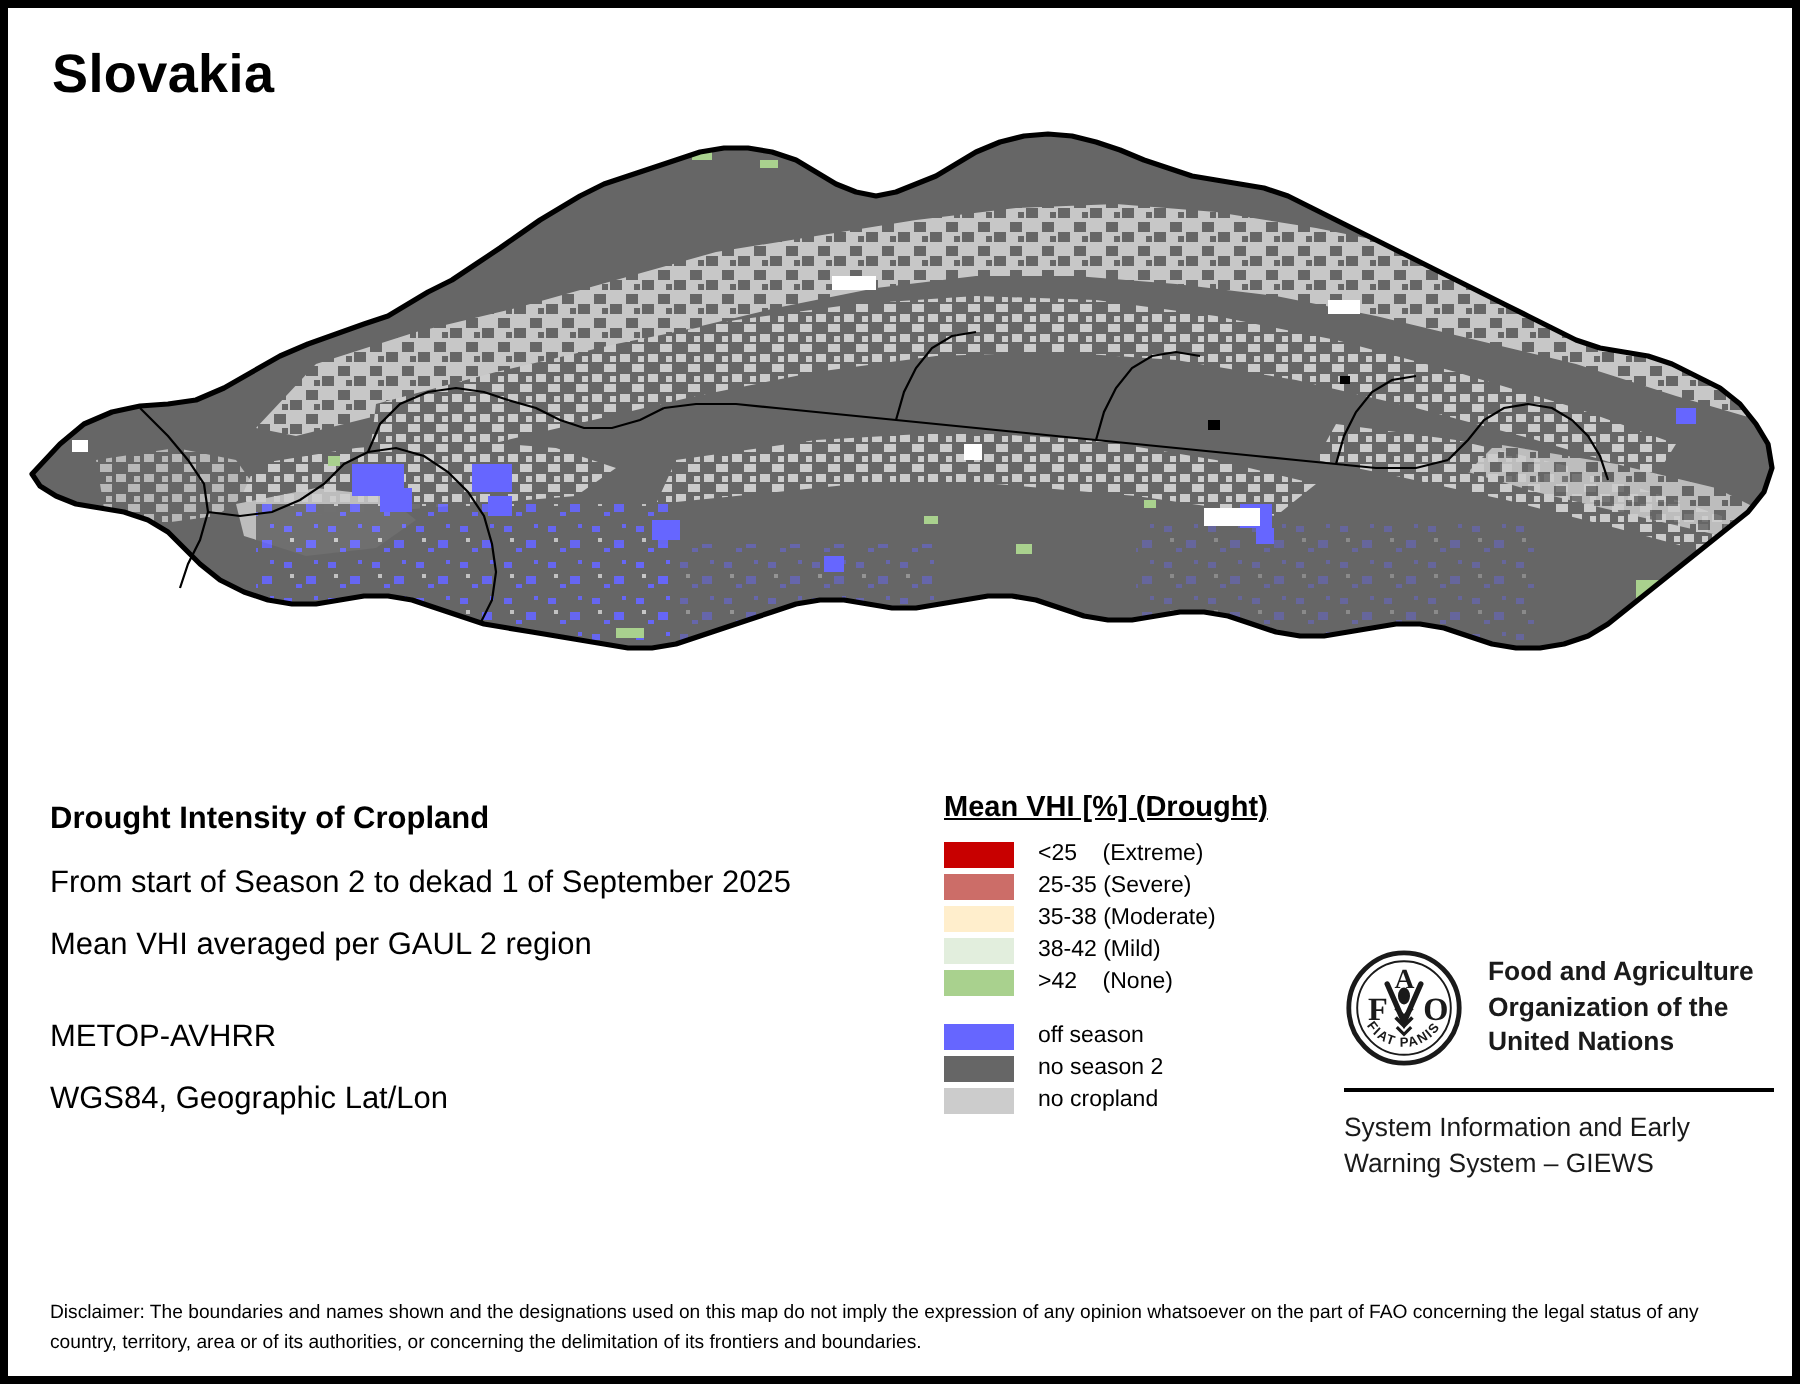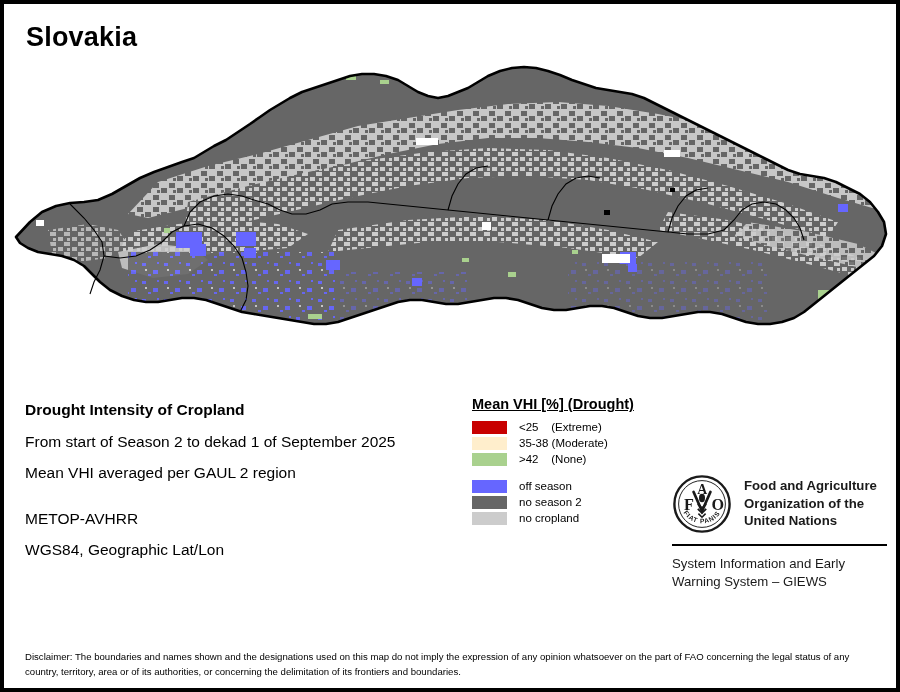--- a/index.html
+++ b/index.html
@@ -315,22 +315,30 @@
   </div>
 
   <div id="legend">
     <div id="legend-title">Mean VHI [%] (Drought)</div>
 
     <div class="legend-row">
       <span class="legend-swatch" style="background:#c80000"></span>
       <span class="legend-label">&lt;25    (Extreme)</span>
     </div>
     <div class="legend-row">
+      <span class="legend-swatch" style="background:#cc6d68"></span>
+      <span class="legend-label">25-35 (Severe)</span>
+    </div>
+    <div class="legend-row">
       <span class="legend-swatch" style="background:#ffeecc"></span>
       <span class="legend-label">35-38 (Moderate)</span>
+    </div>
+    <div class="legend-row">
+      <span class="legend-swatch" style="background:#e2eedd"></span>
+      <span class="legend-label">38-42 (Mild)</span>
     </div>
     <div class="legend-row">
       <span class="legend-swatch" style="background:#a9d18e"></span>
       <span class="legend-label">&gt;42    (None)</span>
     </div>
 
     <div class="legend-spacer"></div>
 
     <div class="legend-row">
       <span class="legend-swatch" style="background:#6666ff"></span>

